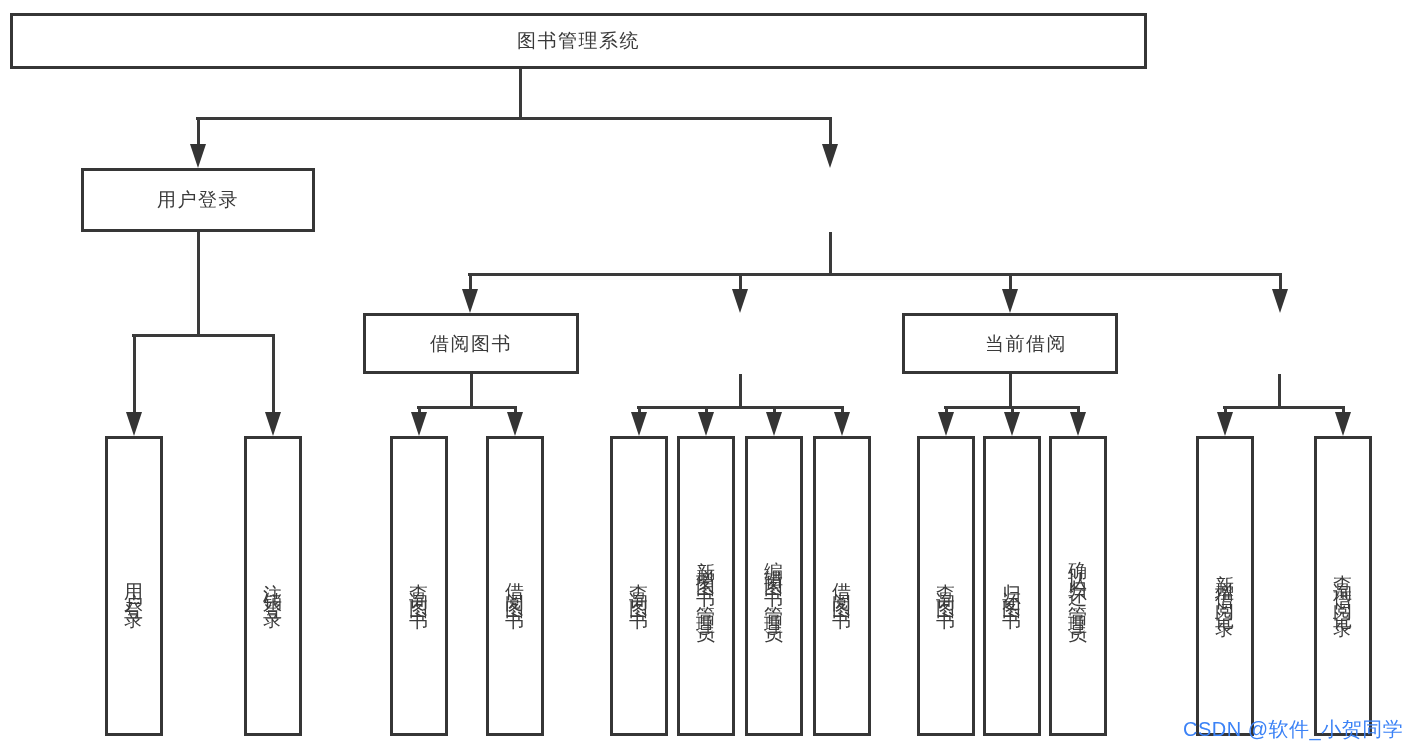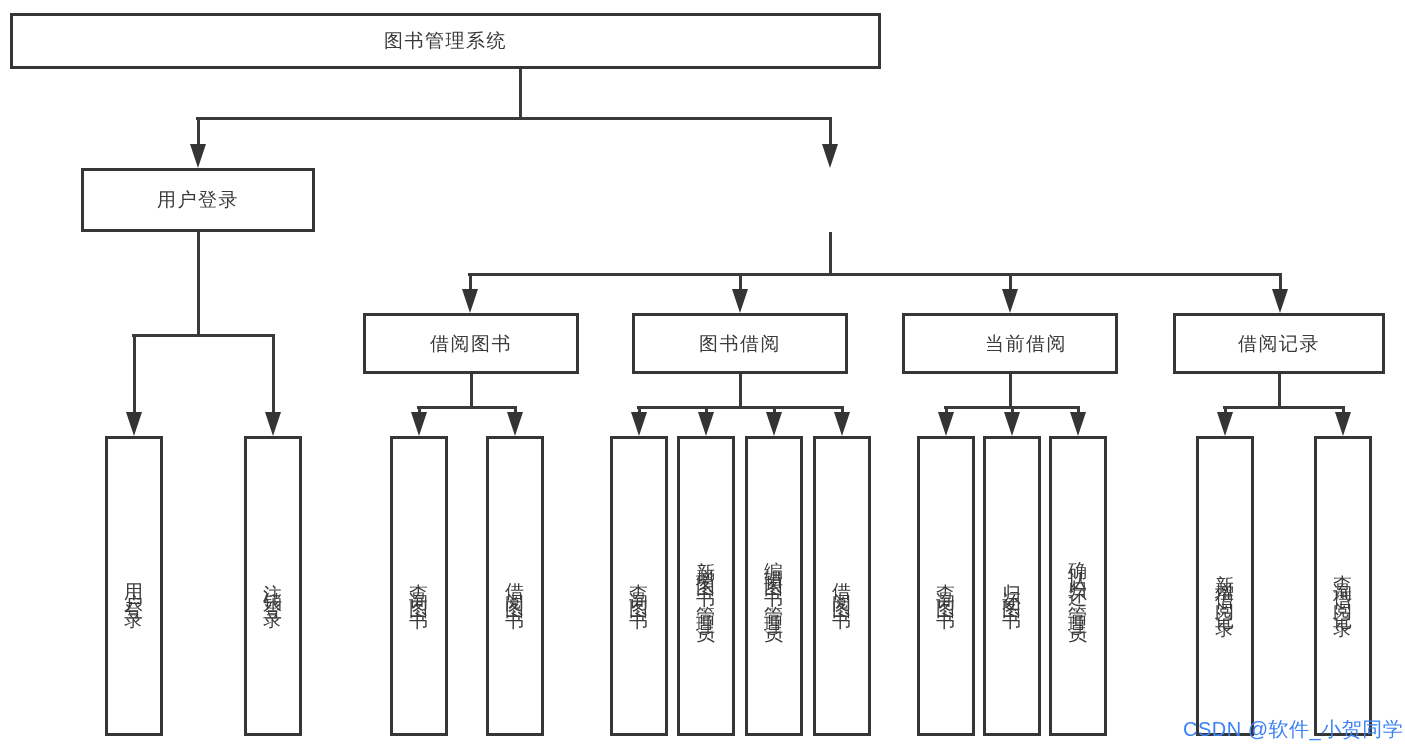--- a/index.html
+++ b/index.html
@@ -16,28 +16,26 @@
          border-left:8px solid transparent;border-right:8px solid transparent;
          border-top:24px solid #343434;}
   .watermark{position:absolute;left:1183px;top:716px;font-size:20px;color:#3b82f6;
              letter-spacing:0.5px;white-space:nowrap;z-index:5;}
 </style>
 </head>
 <body>
 
 <div id="canvas">
 
-  <div class="box hbox" style="left:10px;top:13px;width:871px;height:56px;">图书管理系统</div>
+  <div class="box hbox" style="left:10px;top:13px;width:1137px;height:56px;">图书管理系统</div>
 
   <div class="box hbox" style="left:81px;top:168px;width:234px;height:64px;">用户登录</div>
 
   <div class="box hbox" style="left:363px;top:313px;width:216px;height:61px;">借阅图书</div>
-  <div class="box hbox" style="left:632px;top:313px;width:216px;height:61px;">图书借阅</div>
   <div class="box hbox" style="left:902px;top:313px;width:216px;height:61px;padding-left:32px;">当前借阅</div>
-  <div class="box hbox" style="left:1173px;top:313px;width:212px;height:61px;">借阅记录</div>
 
   <div class="box vbox" style="left:105px;top:436px;width:58px;height:300px;">用户登录</div>
   <div class="box vbox" style="left:244px;top:436px;width:58px;height:300px;">注销登录</div>
 
   <div class="box vbox" style="left:390px;top:436px;width:58px;height:300px;">查询图书</div>
   <div class="box vbox" style="left:486px;top:436px;width:58px;height:300px;">借阅图书</div>
 
   <div class="box vbox" style="left:610px;top:436px;width:58px;height:300px;">查询图书</div>
   <div class="box vbox" style="left:677px;top:436px;width:58px;height:300px;">新增图书（管理员）</div>
   <div class="box vbox" style="left:745px;top:436px;width:58px;height:300px;">编辑图书（管理员）</div>

